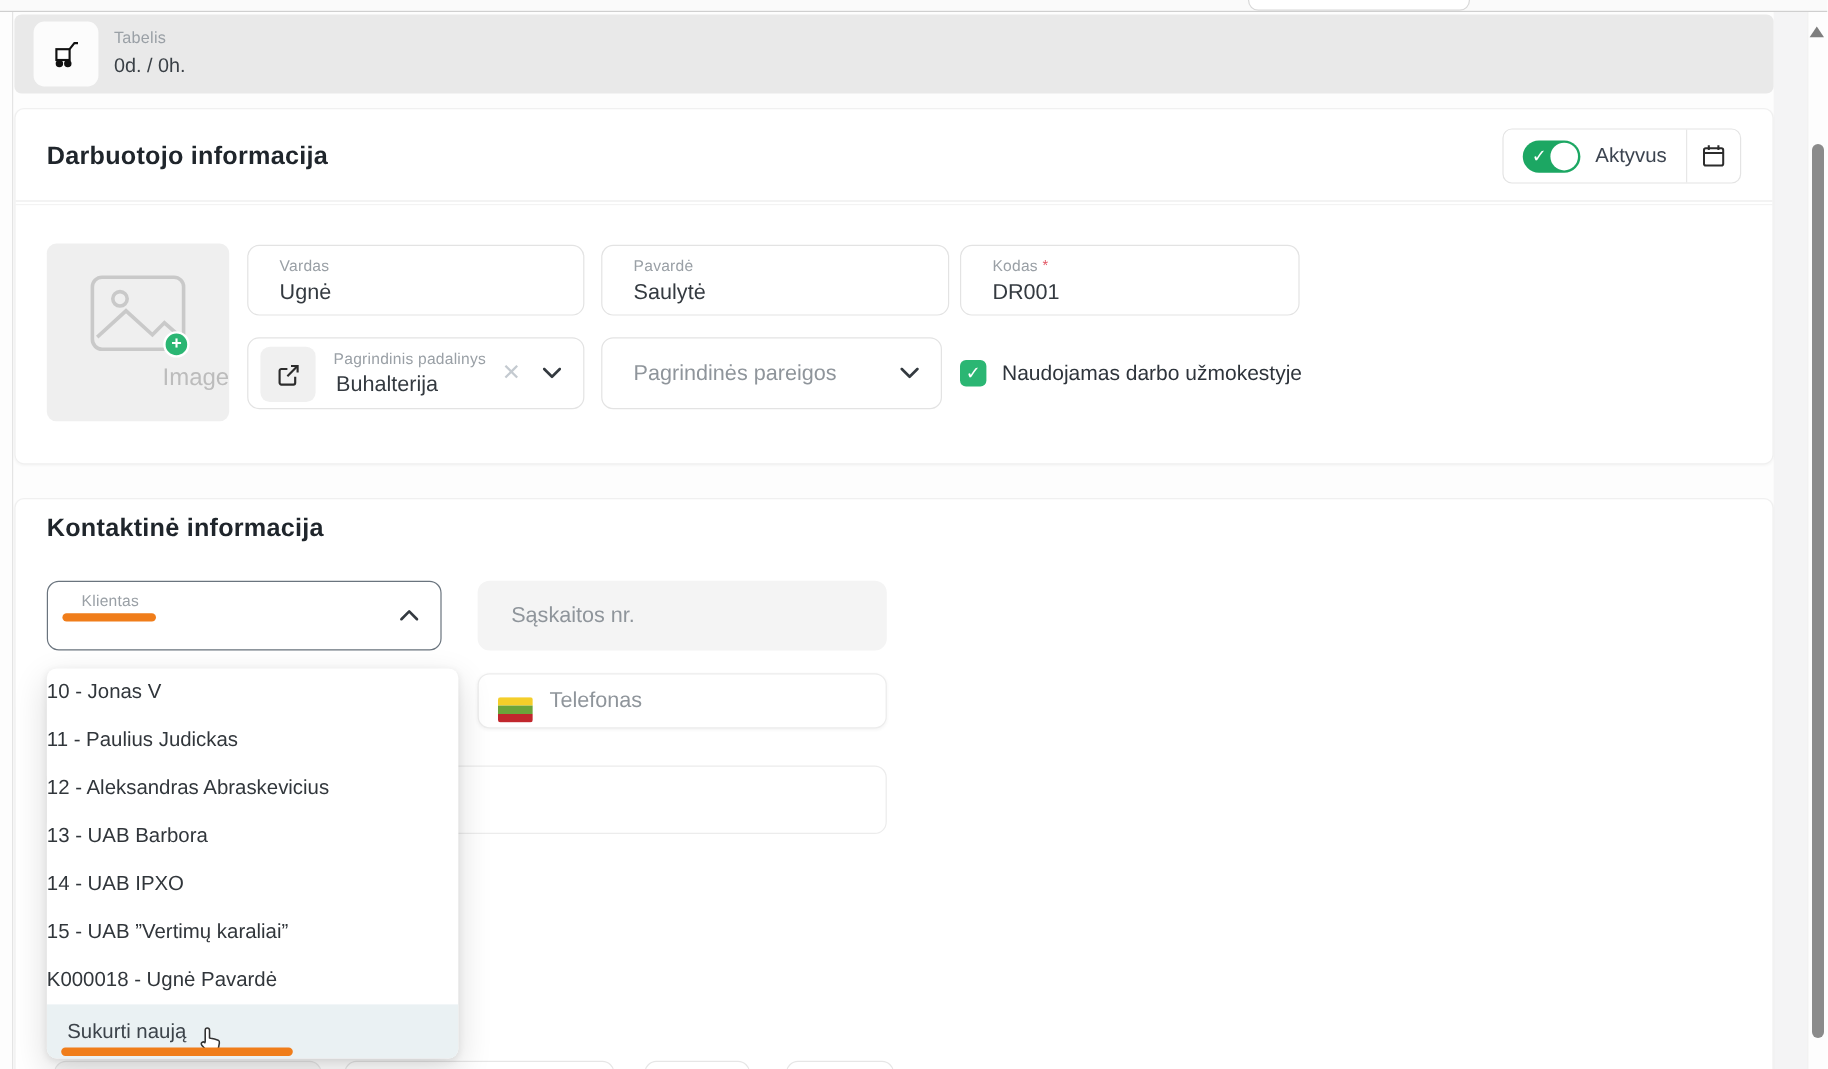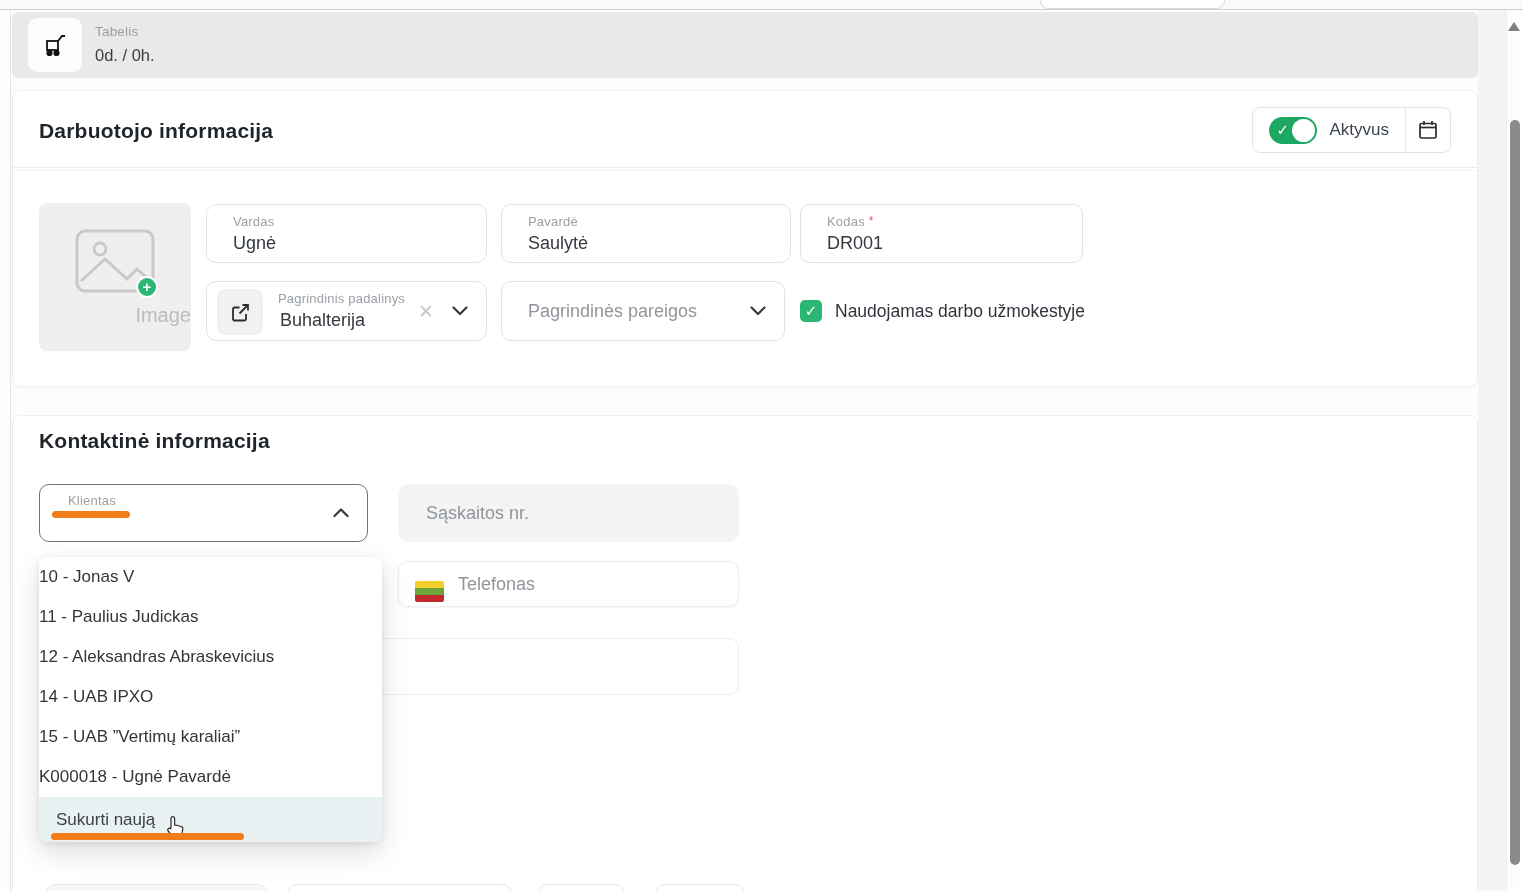--- a/index.html
+++ b/index.html
@@ -248,20 +248,23 @@
       <div class="dd-item">
             <span>10 - Jonas V</span>
           </div>
           <div class="dd-item">
             <span>11 - Paulius Judickas</span>
           </div>
           <div class="dd-item">
             <span>12 - Aleksandras Abraskevicius</span>
           </div>
           <div class="dd-item">
+            <span>13 - UAB Barbora</span>
+          </div>
+          <div class="dd-item">
             <span>14 - UAB IPXO</span>
           </div>
           <div class="dd-item">
             <span>15 - UAB ”Vertimų karaliai”</span>
           </div>
           <div class="dd-item">
             <span>K000018 - Ugnė Pavardė</span>
           </div>
         </div>
       <div class="dd-action">

